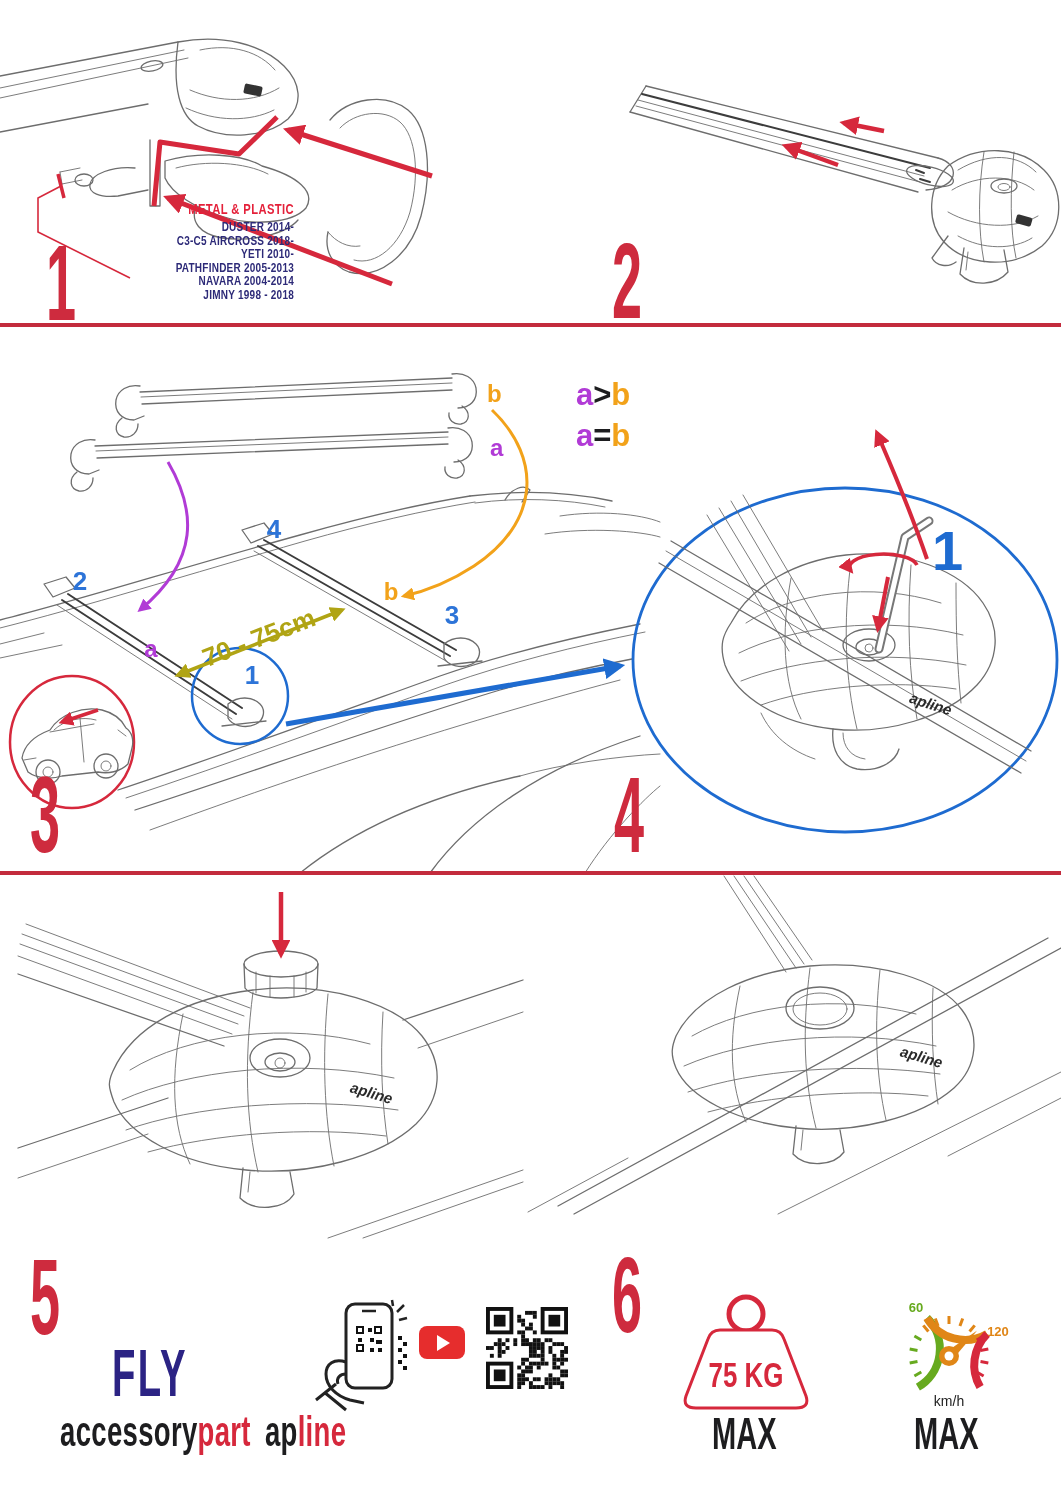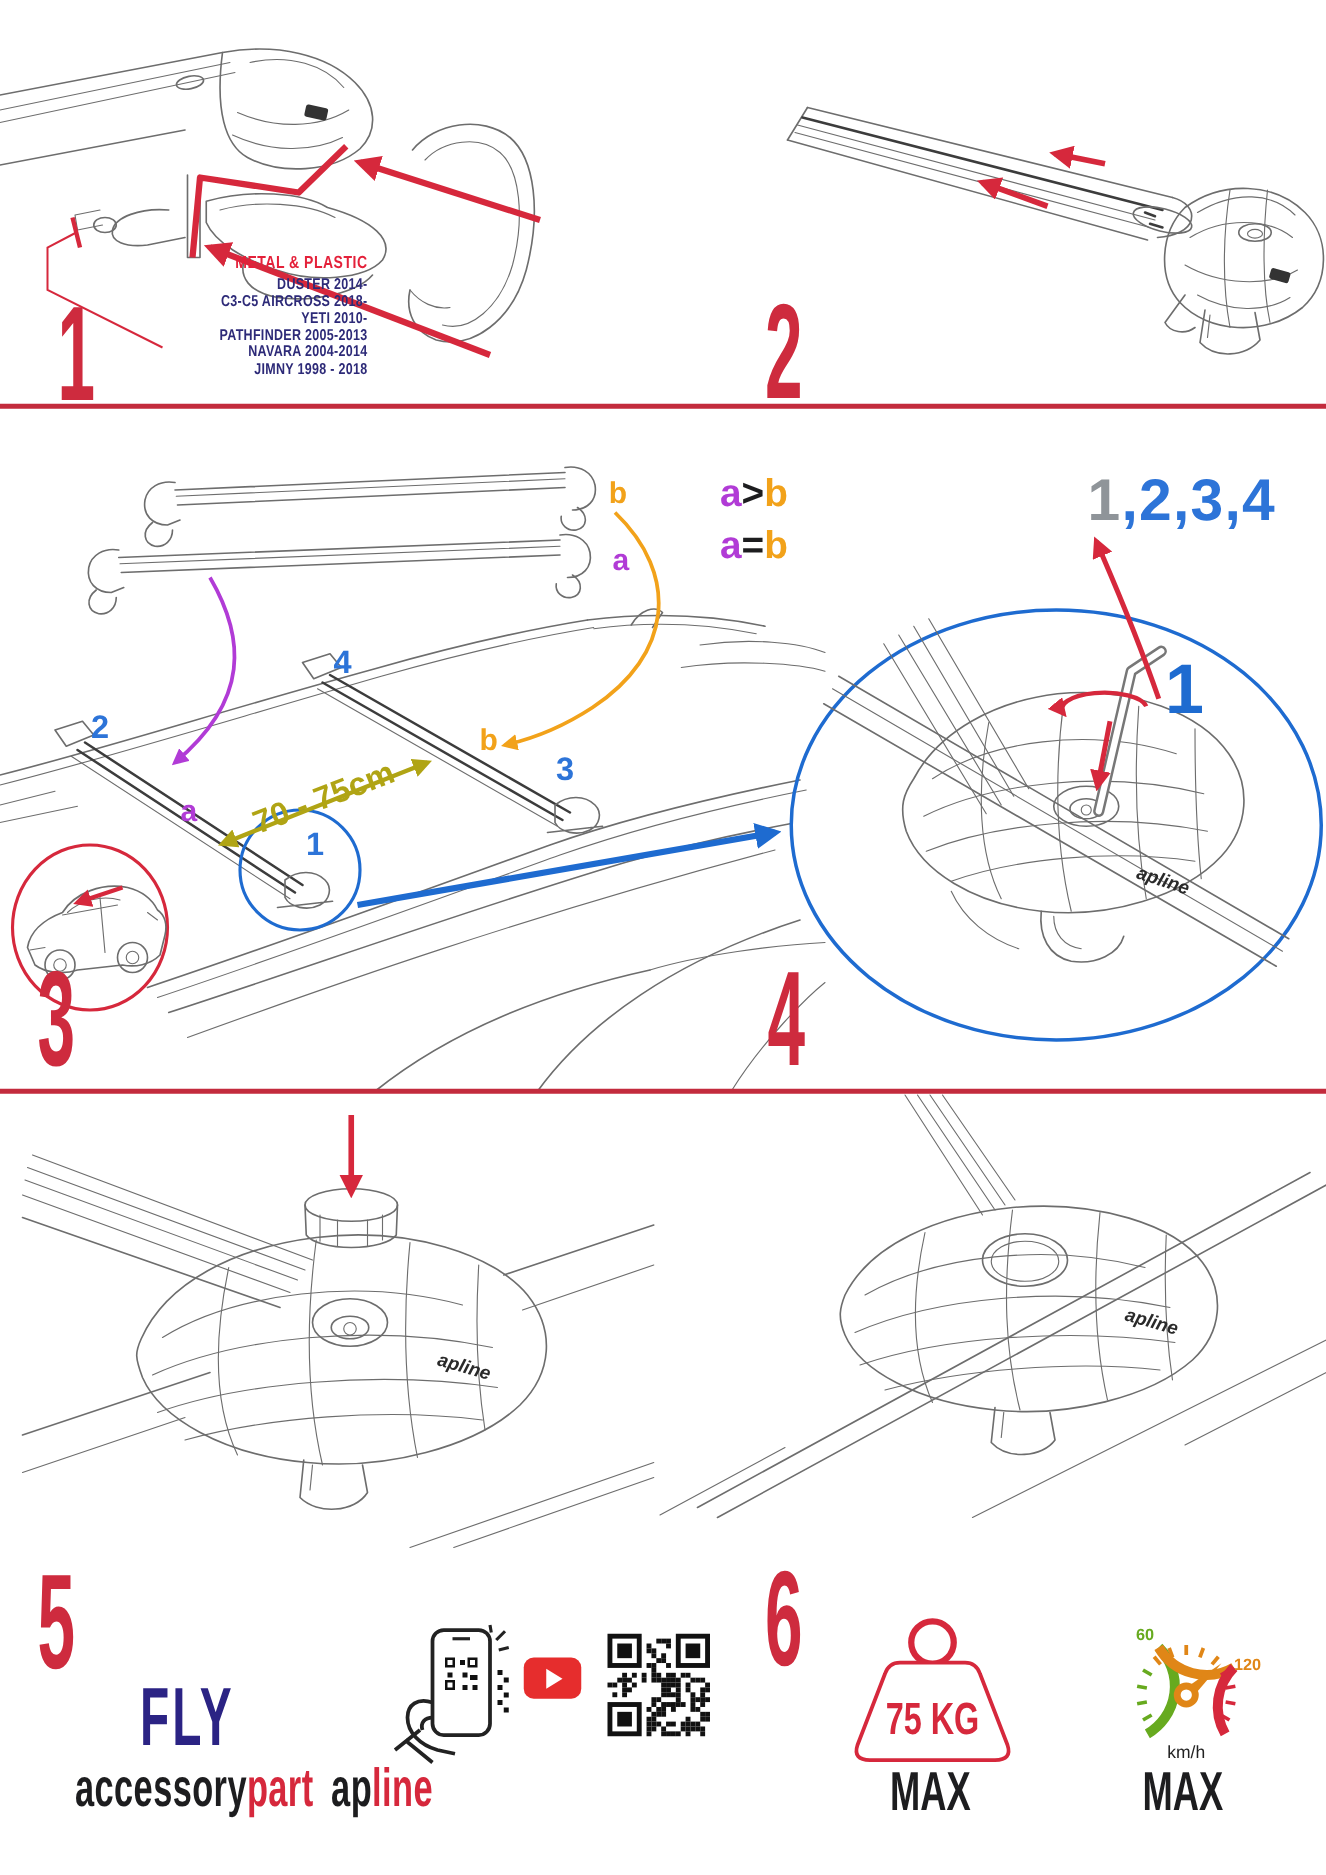--- a/index.html
+++ b/index.html
@@ -241,23 +241,20 @@
     </g>
     <g>
       <path d="M318,108 L294,124 L268,236" stroke="#777" stroke-width="9" fill="none" stroke-linecap="round" stroke-linejoin="round"></path>
       <path d="M318,108 L294,124 L268,236" stroke="#fff" stroke-width="5" fill="none" stroke-linecap="round" stroke-linejoin="round"></path>
     </g>
     <path class="rstroke" stroke-width="3.5" d="M240,158 A34,13 0 1 1 306,152" marker-start="url(#ah-red)"></path>
     <line class="rstroke" stroke-width="4" x1="277" y1="164" x2="267" y2="216" marker-end="url(#ah-red)"></line>
     <path class="rstroke" stroke-width="4" d="M316,146 C296,88 278,48 266,20" marker-end="url(#ah-red)"></path>
     <text x="321" y="157" font-size="56" font-weight="700" fill="var(--deep_blue)">1</text>
   </svg>
-  <div class="sequence">
-    <span class="done">1</span><span class="next">,2,3,4</span>
-  </div>
   <div class="digit" style="left:614px;top:772px">4</div>
 
   <div class="divider" style="top:871px"></div>
 
   <svg style="left:18px;top:886px" width="505" height="352" viewBox="0 0 505 352">
     <g>
       <path class="lnt" d="M8,38 L232,122 M4,48 L226,130 M2,58 L220,138 M0,70 L214,148"></path>
       <path class="ln" d="M0,88 L206,160"></path>
       <path class="ln" d="M0,262 L150,212 M385,134 L505,94"></path>
       <path class="lnt" d="M0,292 L130,248 M400,162 L505,126"></path>

